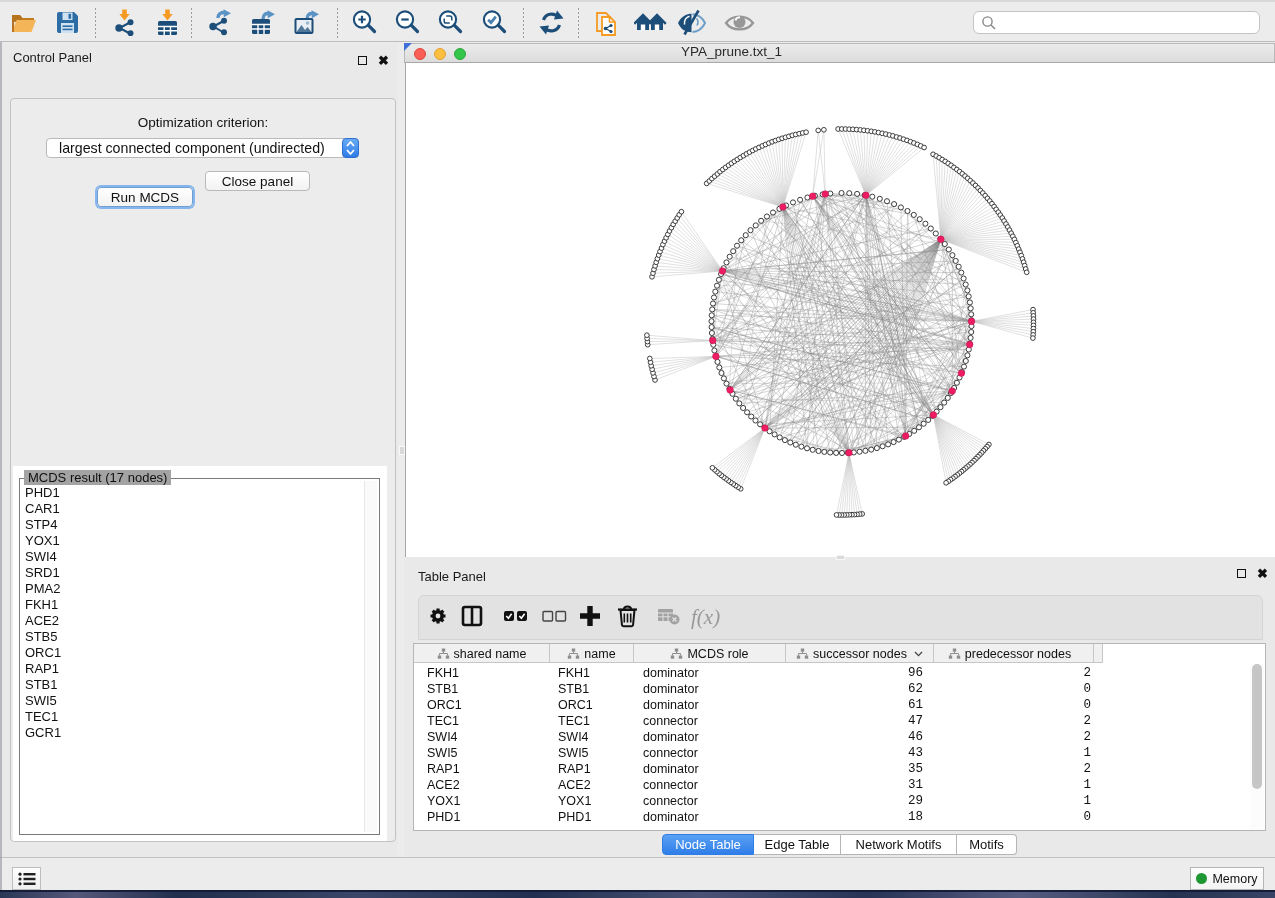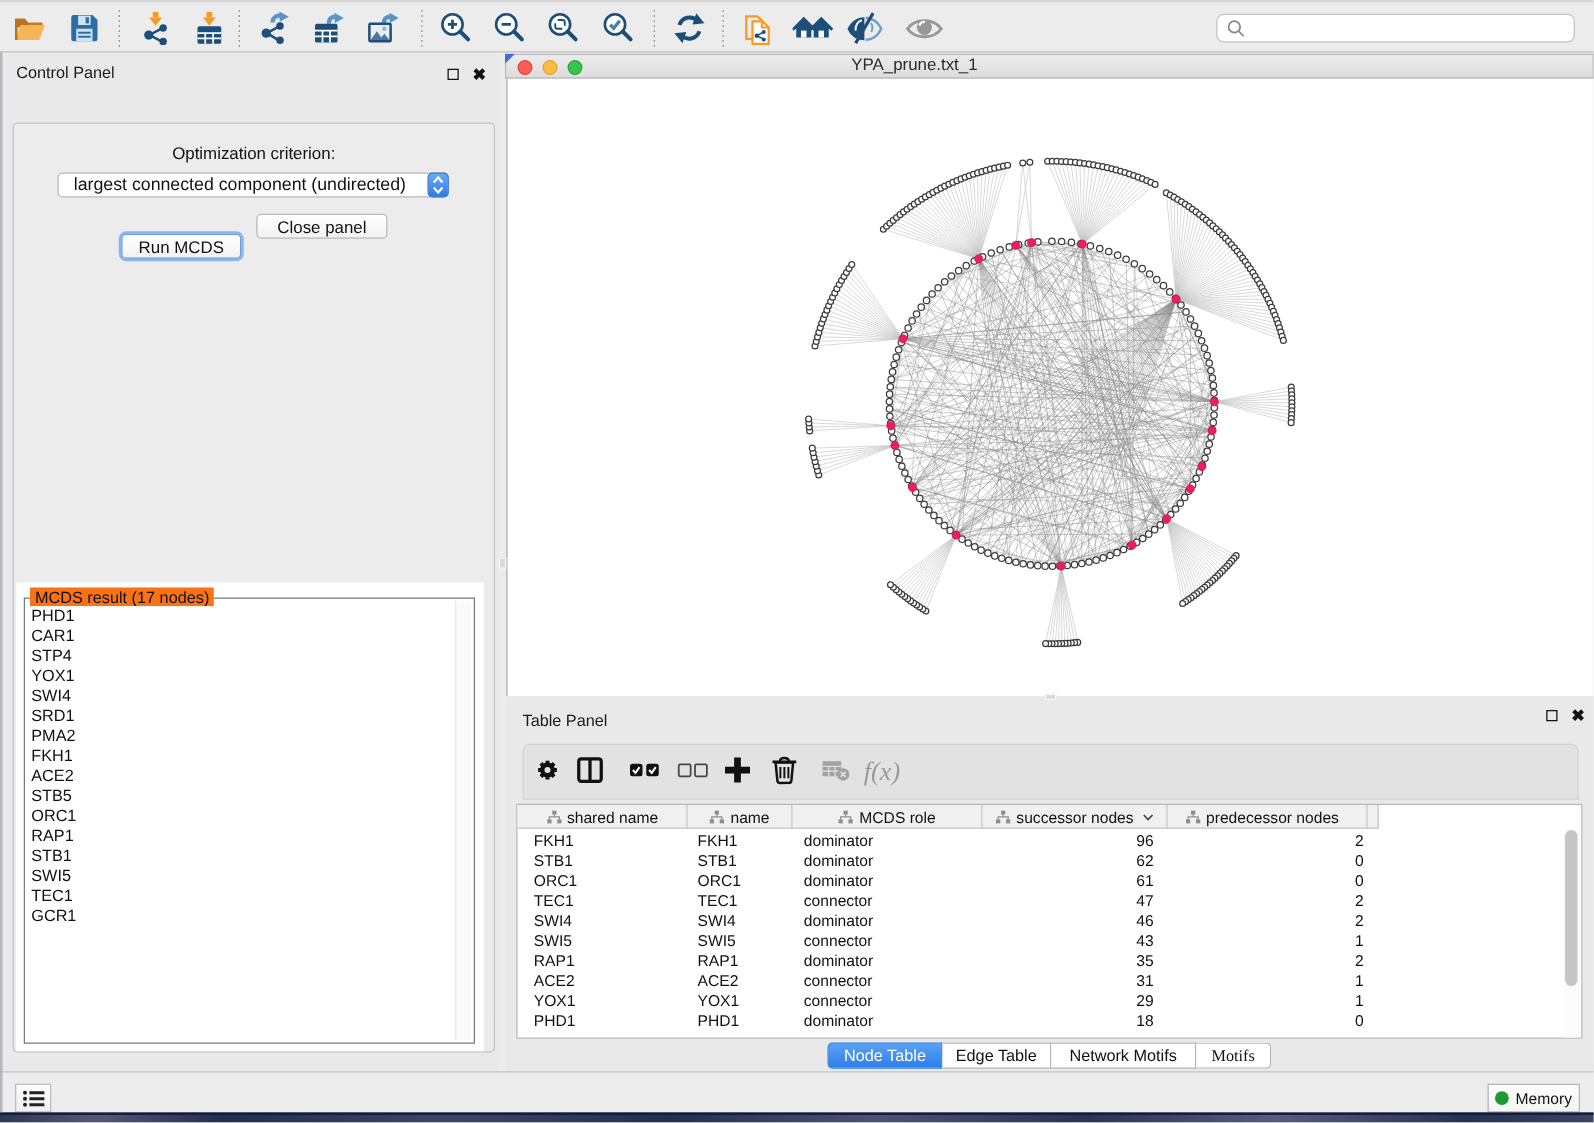--- a/index.html
+++ b/index.html
@@ -59,29 +59,29 @@
 
 #tpanel { position:absolute; left:404px; top:557px; width:871px; height:300px; background:#e9e9e9; }
 #tpanel .title { position:absolute; left:14px; top:12px; font-size:13px; color:#1a1a1a; }
 #ttoolbar { position:absolute; left:14px; top:38px; width:845px; height:45px; background:#e2e2e2;
   border:1px solid #d4d4d4; border-radius:6px 6px 0 0; }
 #tgrid { position:absolute; left:9px; top:86px; width:853px; height:188px; background:#fff; border:1px solid #b5b5b5; }
 #thead { position:absolute; left:0; top:0; height:19px; width:689px; background:#f0f0f0; border-bottom:1px solid #c6c6c6; border-right:1px solid #c6c6c6; }
 .hcell { position:absolute; top:0; height:19px; border-right:1px solid #c6c6c6; font-size:12.5px; color:#111;
   display:flex; align-items:center; justify-content:center; gap:4px; }
 .tcell { position:absolute; font-size:12.5px; color:#111; height:16px; line-height:16px; white-space:pre; }
-.tnum { text-align:right; }
+.tnum { text-align:right;font-family:Liberation Mono, monospace; }
 #tscroll { position:absolute; right:1px; top:20px; width:14px; height:166px; background:#fcfcfc; }
 #tscroll .thumb { position:absolute; left:2px; top:0px; width:10px; height:125px; background:#c6c6c6; border-radius:5px; }
 
 .btabs { position:absolute; left:258px; top:277px; height:21px; }
 .btab { float:left; height:21px; line-height:20px; background:#fff; text-align:center;
   border:1px solid #b5b5b5; border-left:none; font-size:13px; color:#111; }
 .btab:first-child { border-left:1px solid #b5b5b5; border-radius:4px 0 0 4px; }
-.btab.last { border-radius:0 4px 4px 0;font-family:Liberation Serif, serif; }
+.btab.last { border-radius:0 4px 4px 0; }
 .btab.active { background:linear-gradient(#5aa2f4,#2f7de8); color:#fff; border-color:#2f7de8; }
 
 
 #statusbar { position:absolute; left:0; top:857px; width:1275px; height:33px; background:#ececec; border-top:1px solid #c2c2c2; }
 #listbtn { position:absolute; left:12px; top:9px; width:29px; height:23px; background:linear-gradient(#fdfdfd,#f0f0f0);
   border:1px solid #bdbdbd; }
 #membtn { position:absolute; right:11px; top:9px; width:74px; height:23px; background:linear-gradient(#fdfdfd,#f4f4f4);
   border:1px solid #b5b5b5; font-size:12.5px; color:#111; line-height:22px; text-align:center; }
 #membtn .g { display:inline-block; width:11px; height:11px; border-radius:50%; background:#1f9733; margin-right:5px; vertical-align:-1px; }
 #desktop { position:absolute; left:0; top:890px; width:1275px; height:8px;
@@ -252,21 +252,21 @@
           <path d="M4 11 L7.5 15 L11 11" stroke="#fff" stroke-width="1.8" fill="none"></path>
         </svg>
       </div>
     </div>
     <div id="optlabel">Optimization criterion:</div>
     <div class="btn" id="runbtn">Run MCDS</div>
     <div class="btn" id="closebtn">Close panel</div>
   </div>
   <div id="mcdsbox">
     <div id="fieldset">
-      <div style="position:absolute;left:4px;top:-9px;background:#f97316;padding:0 4px;font-size:13px;color:#111">MCDS result (17 nodes)</div>
+      <div style="position:absolute;left:4px;top:-9px;background:#a3a3a3;padding:0 4px;font-size:13px;color:#111">MCDS result (17 nodes)</div>
       <div id="mcdslist">
         <div>PHD1</div>
           <div>CAR1</div>
           <div>STP4</div>
           <div>YOX1</div>
           <div>SWI4</div>
         <div>SRD1</div>
           <div>PMA2</div>
           <div>FKH1</div>
           <div>ACE2</div>

